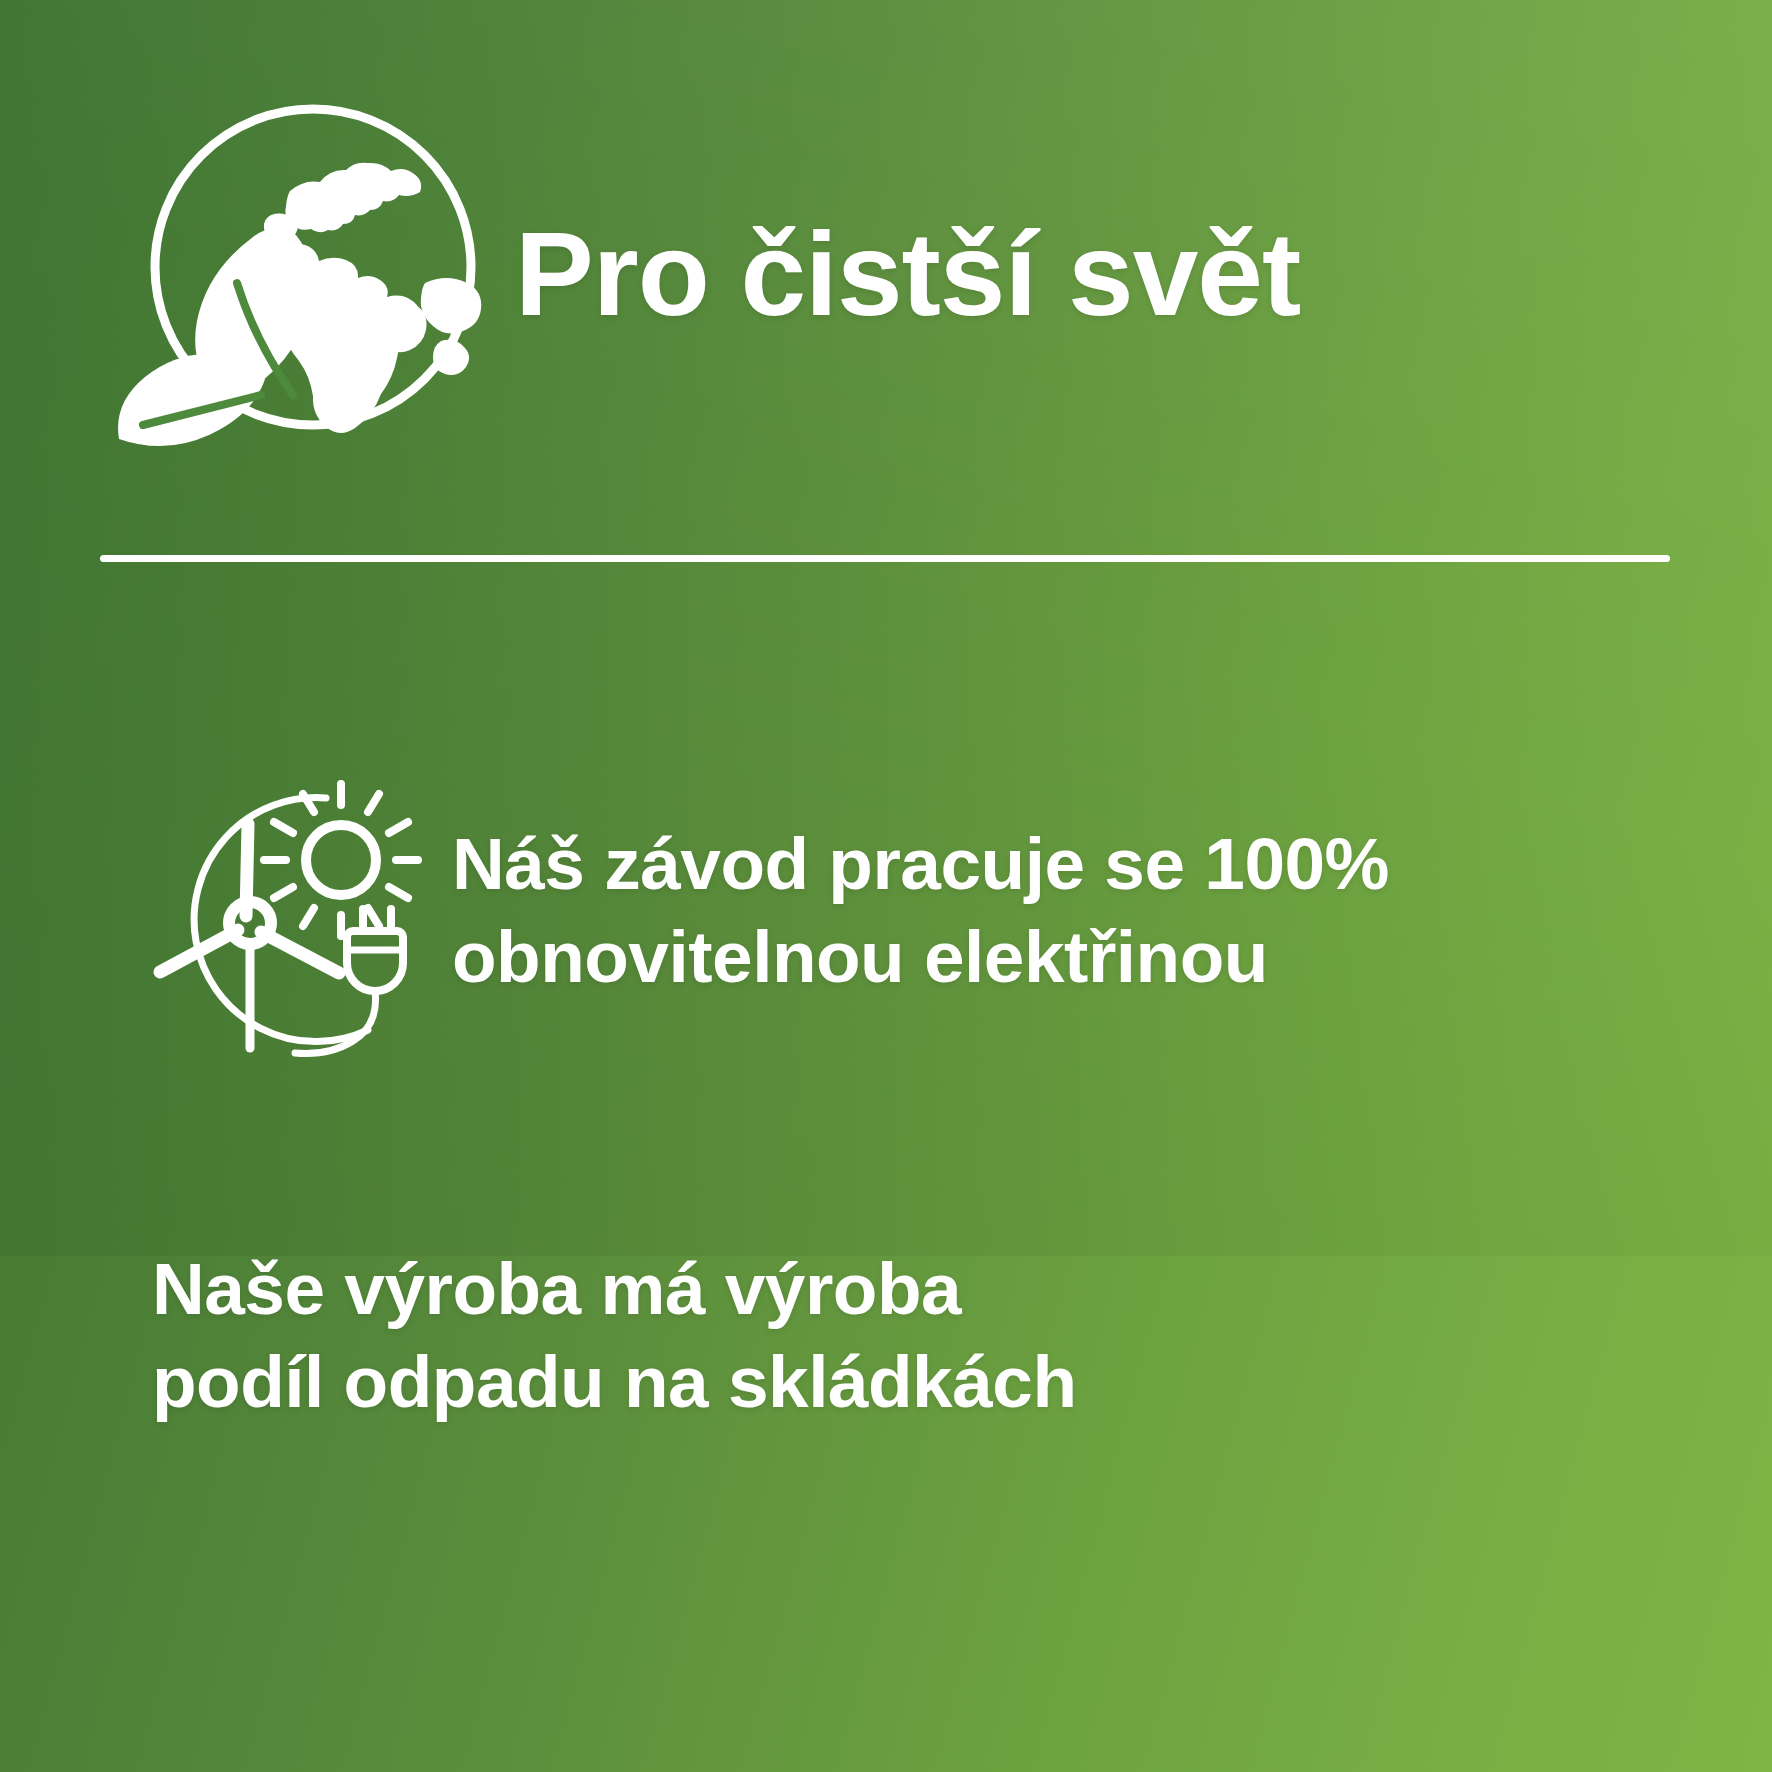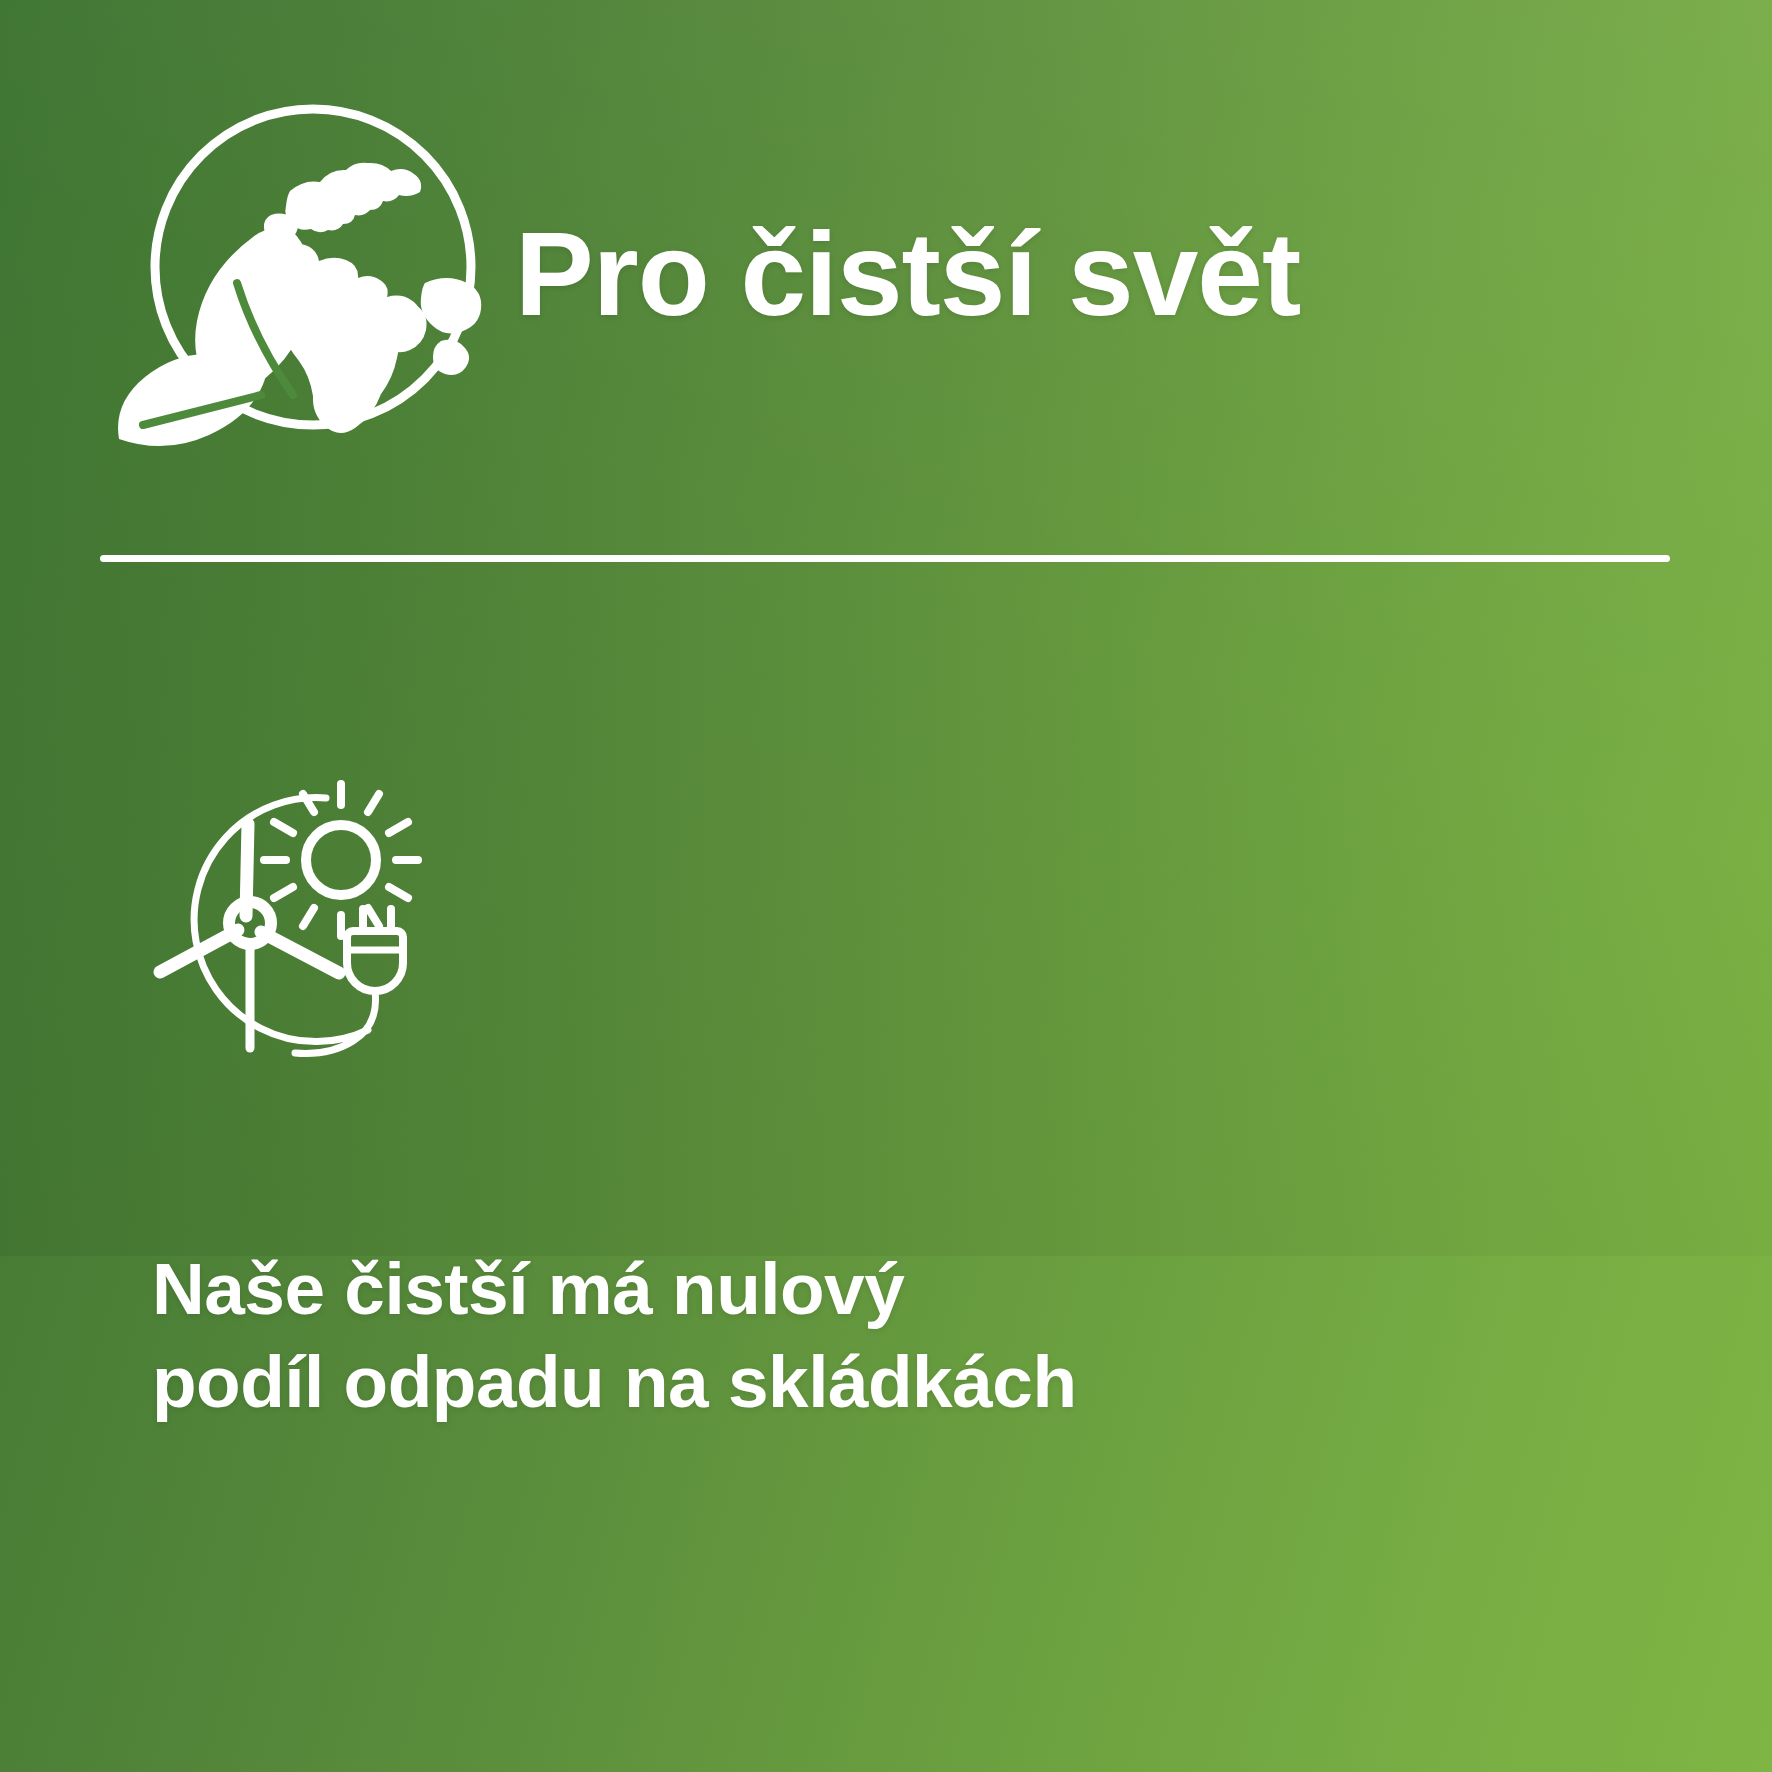--- a/index.html
+++ b/index.html
@@ -167,24 +167,28 @@
         <path d="M223 171 h44 a6 6 0 0 1 6 6 v26 a28 28 0 0 1 -28 28 a28 28 0 0 1 -28 -28 v-26 a6 6 0 0 1 6 -6 z" fill="none" stroke="#ffffff" stroke-width="8"></path>
         <line x1="219" y1="190" x2="277" y2="190" stroke="#ffffff" stroke-width="7"></line>
 
         <line x1="233" y1="171" x2="233" y2="149" stroke="#ffffff" stroke-width="8" stroke-linecap="round"></line>
         <line x1="261" y1="171" x2="261" y2="149" stroke="#ffffff" stroke-width="8" stroke-linecap="round"></line>
 
         <path d="M245 231 q4 34 -22 50 q-24 15 -58 12" fill="none" stroke="#ffffff" stroke-width="7" stroke-linecap="round"></path>
       </svg>
     </div>
 
+    <div class="feature-text">
+      <span class="line">Náš závod pracuje se 100%</span>
+      <span class="line">obnovitelnou elektřinou</span>
+    </div>
   </div>
 
   <div class="feature" id="feature-zero">
 
 
     <div class="feature-text">
-      <span class="line">Naše čistší má nulový</span>
+      <span class="line">Naše výroba má výroba</span>
       <span class="line">podíl odpadu na skládkách</span>
     </div>
   </div>
 
 </div>
 
 </body></html>

